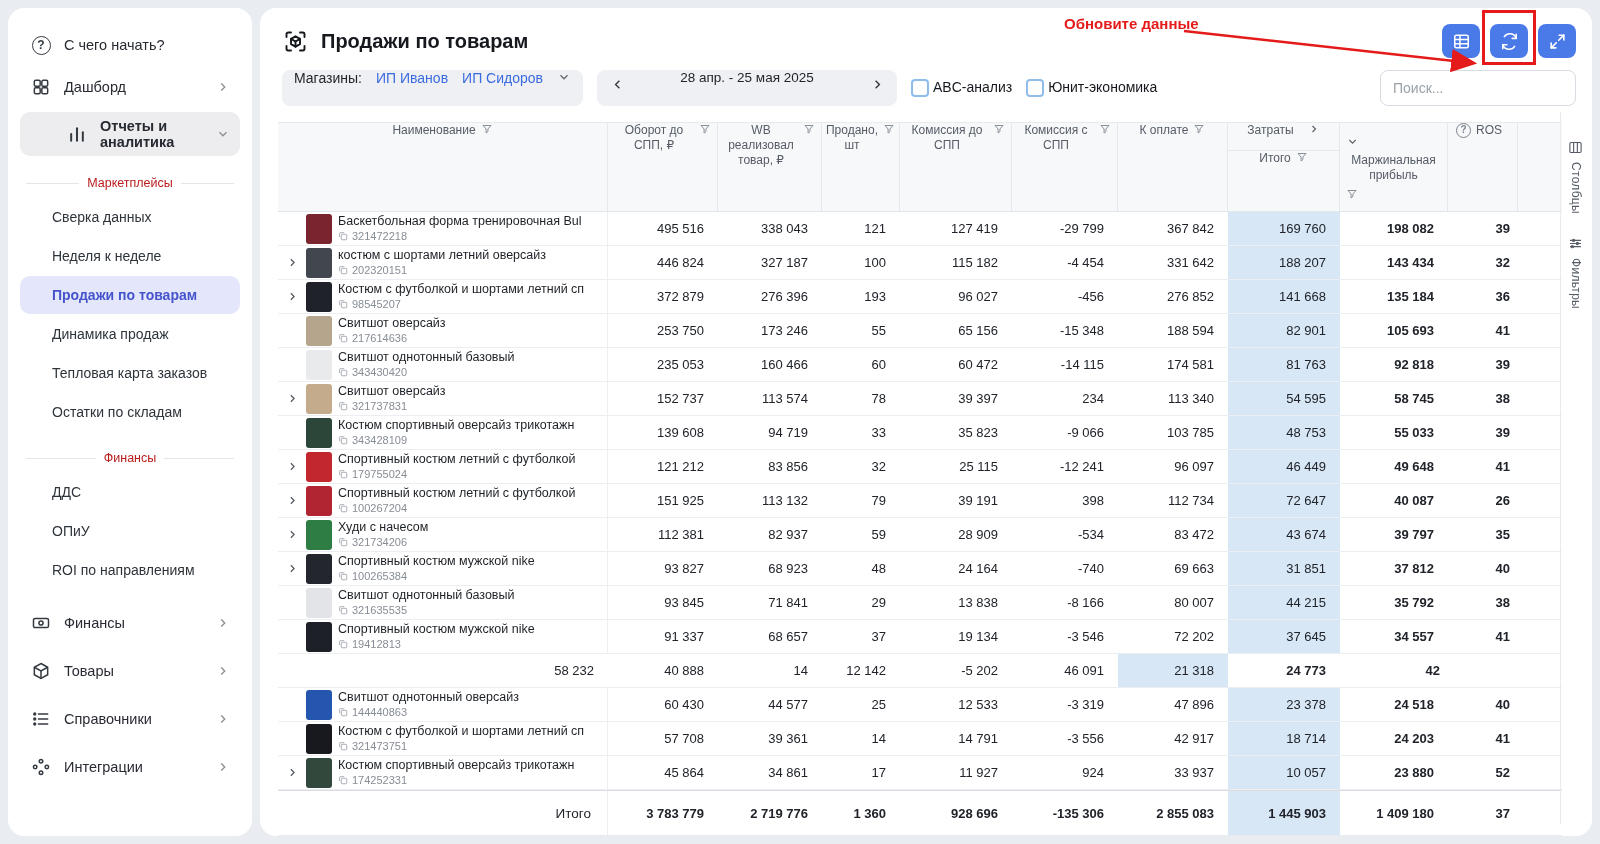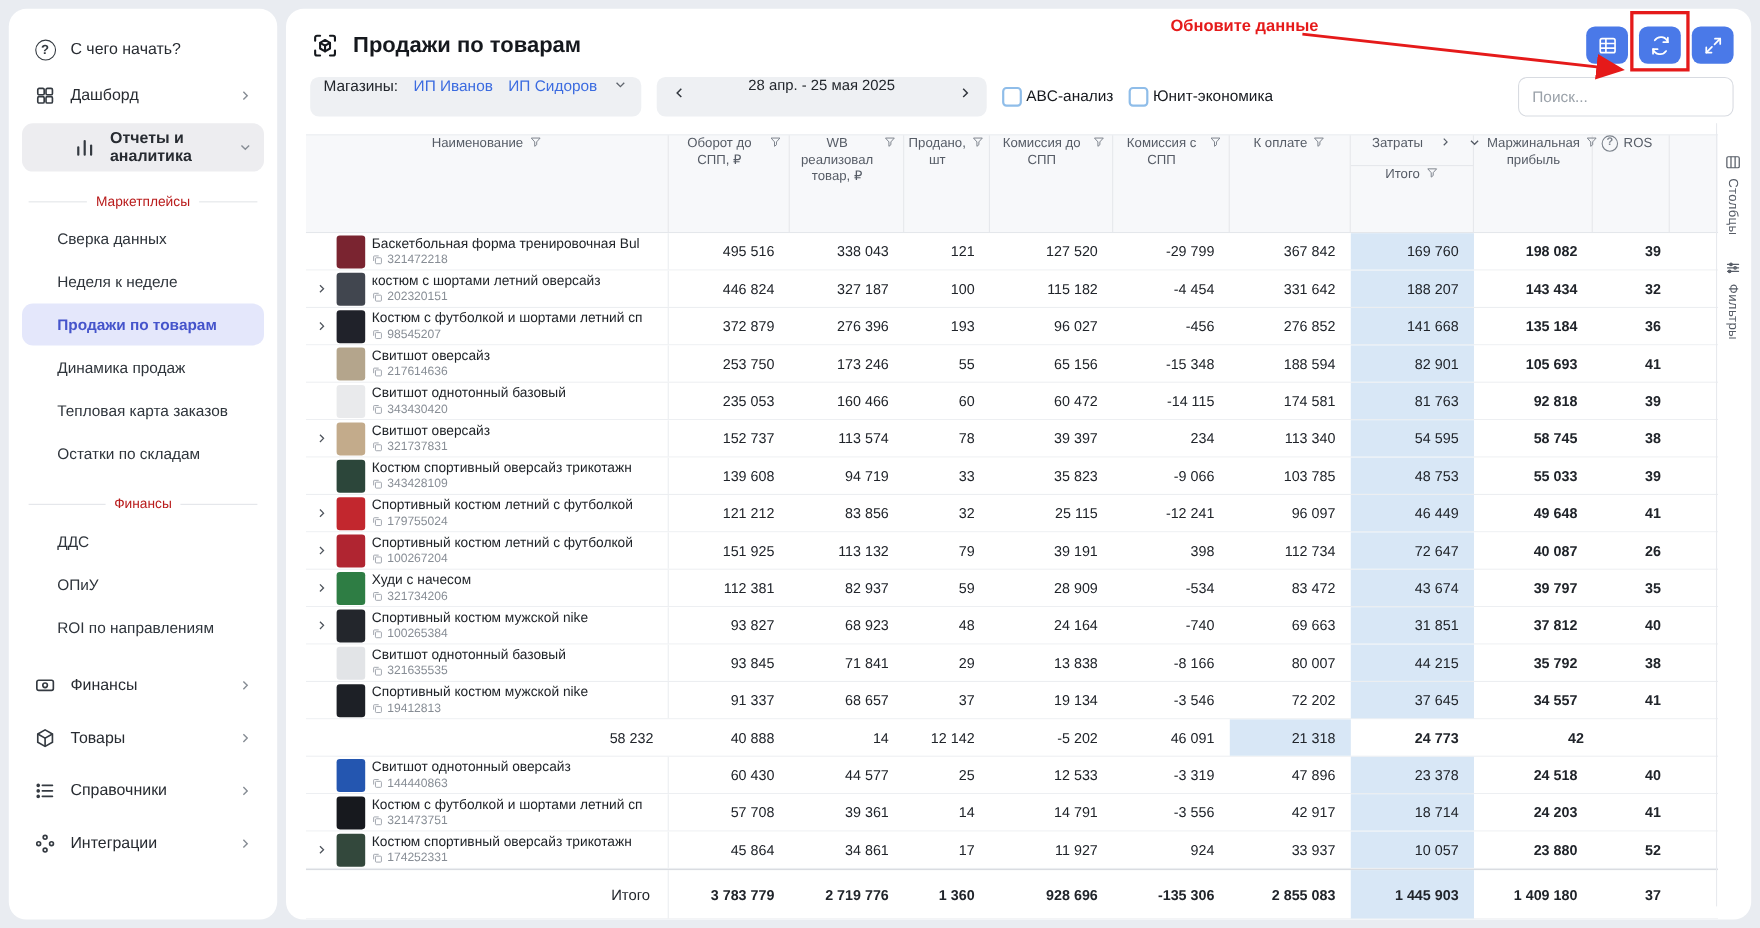--- a/index.html
+++ b/index.html
@@ -73,21 +73,21 @@
   .thead{display:grid;grid-template-columns:var(--cols);grid-template-rows:28px 60px;
     background:#f7f8fa;border-top:1px solid #e8eaee;border-bottom:1px solid #e2e5e9;}
   .th{display:flex;align-items:flex-start;justify-content:center;text-align:center;
     font-size:12px;color:#565c66;border-right:1px solid #e6e8ec;padding:0 6px;gap:5px;line-height:1.25;cursor:pointer;}
   .th .funnel{color:#7d848d;flex:none;display:flex;}
   .h1{grid-area:1/1/3/2;} .h2{grid-area:1/2/3/3;} .h3{grid-area:1/3/3/4;}
   .h4{grid-area:1/4/3/5;} .h5{grid-area:1/5/3/6;} .h6{grid-area:1/6/3/7;}
   .h7{grid-area:1/7/3/8;}
   .hz-top{grid-area:1/8/2/9;border-bottom:1px solid #e6e8ec;gap:14px;}
   .hz-sub{grid-area:2/8/3/9;}
-  .h9{grid-area:1/9/3/10;} .h10{grid-area:1/10/3/11;justify-content:flex-start;padding-left:8px;}
+  .h9{grid-area:1/9/3/10;flex-direction:column;} .h10{grid-area:1/10/3/11;justify-content:flex-start;padding-left:8px;}
   .hfill{grid-area:1/11/3/12;border-right:none;cursor:default;}
   .hchev{color:#565c66;display:flex;flex:none;}
   .qmini{width:15px;height:15px;border:1.5px solid #7d848d;border-radius:50%;
     display:flex;align-items:center;justify-content:center;font-size:10px;font-weight:700;color:#7d848d;flex:none;box-sizing:border-box;}
 
   .trow{display:grid;grid-template-columns:var(--cols);height:33px;border-bottom:1px solid #eceef1;background:#fff;}
   .cell.num{display:flex;align-items:center;justify-content:flex-end;padding-right:14px;
     font-size:13px;color:#20242a;white-space:nowrap;overflow:hidden;}
   .cell.zcol{background:var(--zblue);}
   .cell.bold{font-weight:700;}
@@ -449,21 +449,21 @@
                       <path d="M4 15V5.5A1.5 1.5 0 0 1 5.5 4H15"></path>
                     </svg>
           </span>
           <span class="pid">321472218</span>
         </span>
       </span>
     </div>
   <div class="cell num">495 516</div>
             <div class="cell num">338 043</div>
             <div class="cell num">121</div>
-            <div class="cell num">127 520</div>
+            <div class="cell num">127 419</div>
             <div class="cell num">-29 799</div>
             <div class="cell num">367 842</div>
             <div class="cell num zcol">169 760</div>
             <div class="cell num bold">198 082</div>
             <div class="cell num bold ros">39</div>
           </div>
           <div class="trow">
     <div class="cell name-cell">
       <span class="expand" style="visibility: visible;">
         <svg width="13" height="13" viewBox="0 0 24 24" fill="none" stroke="currentColor" stroke-width="2.2">

